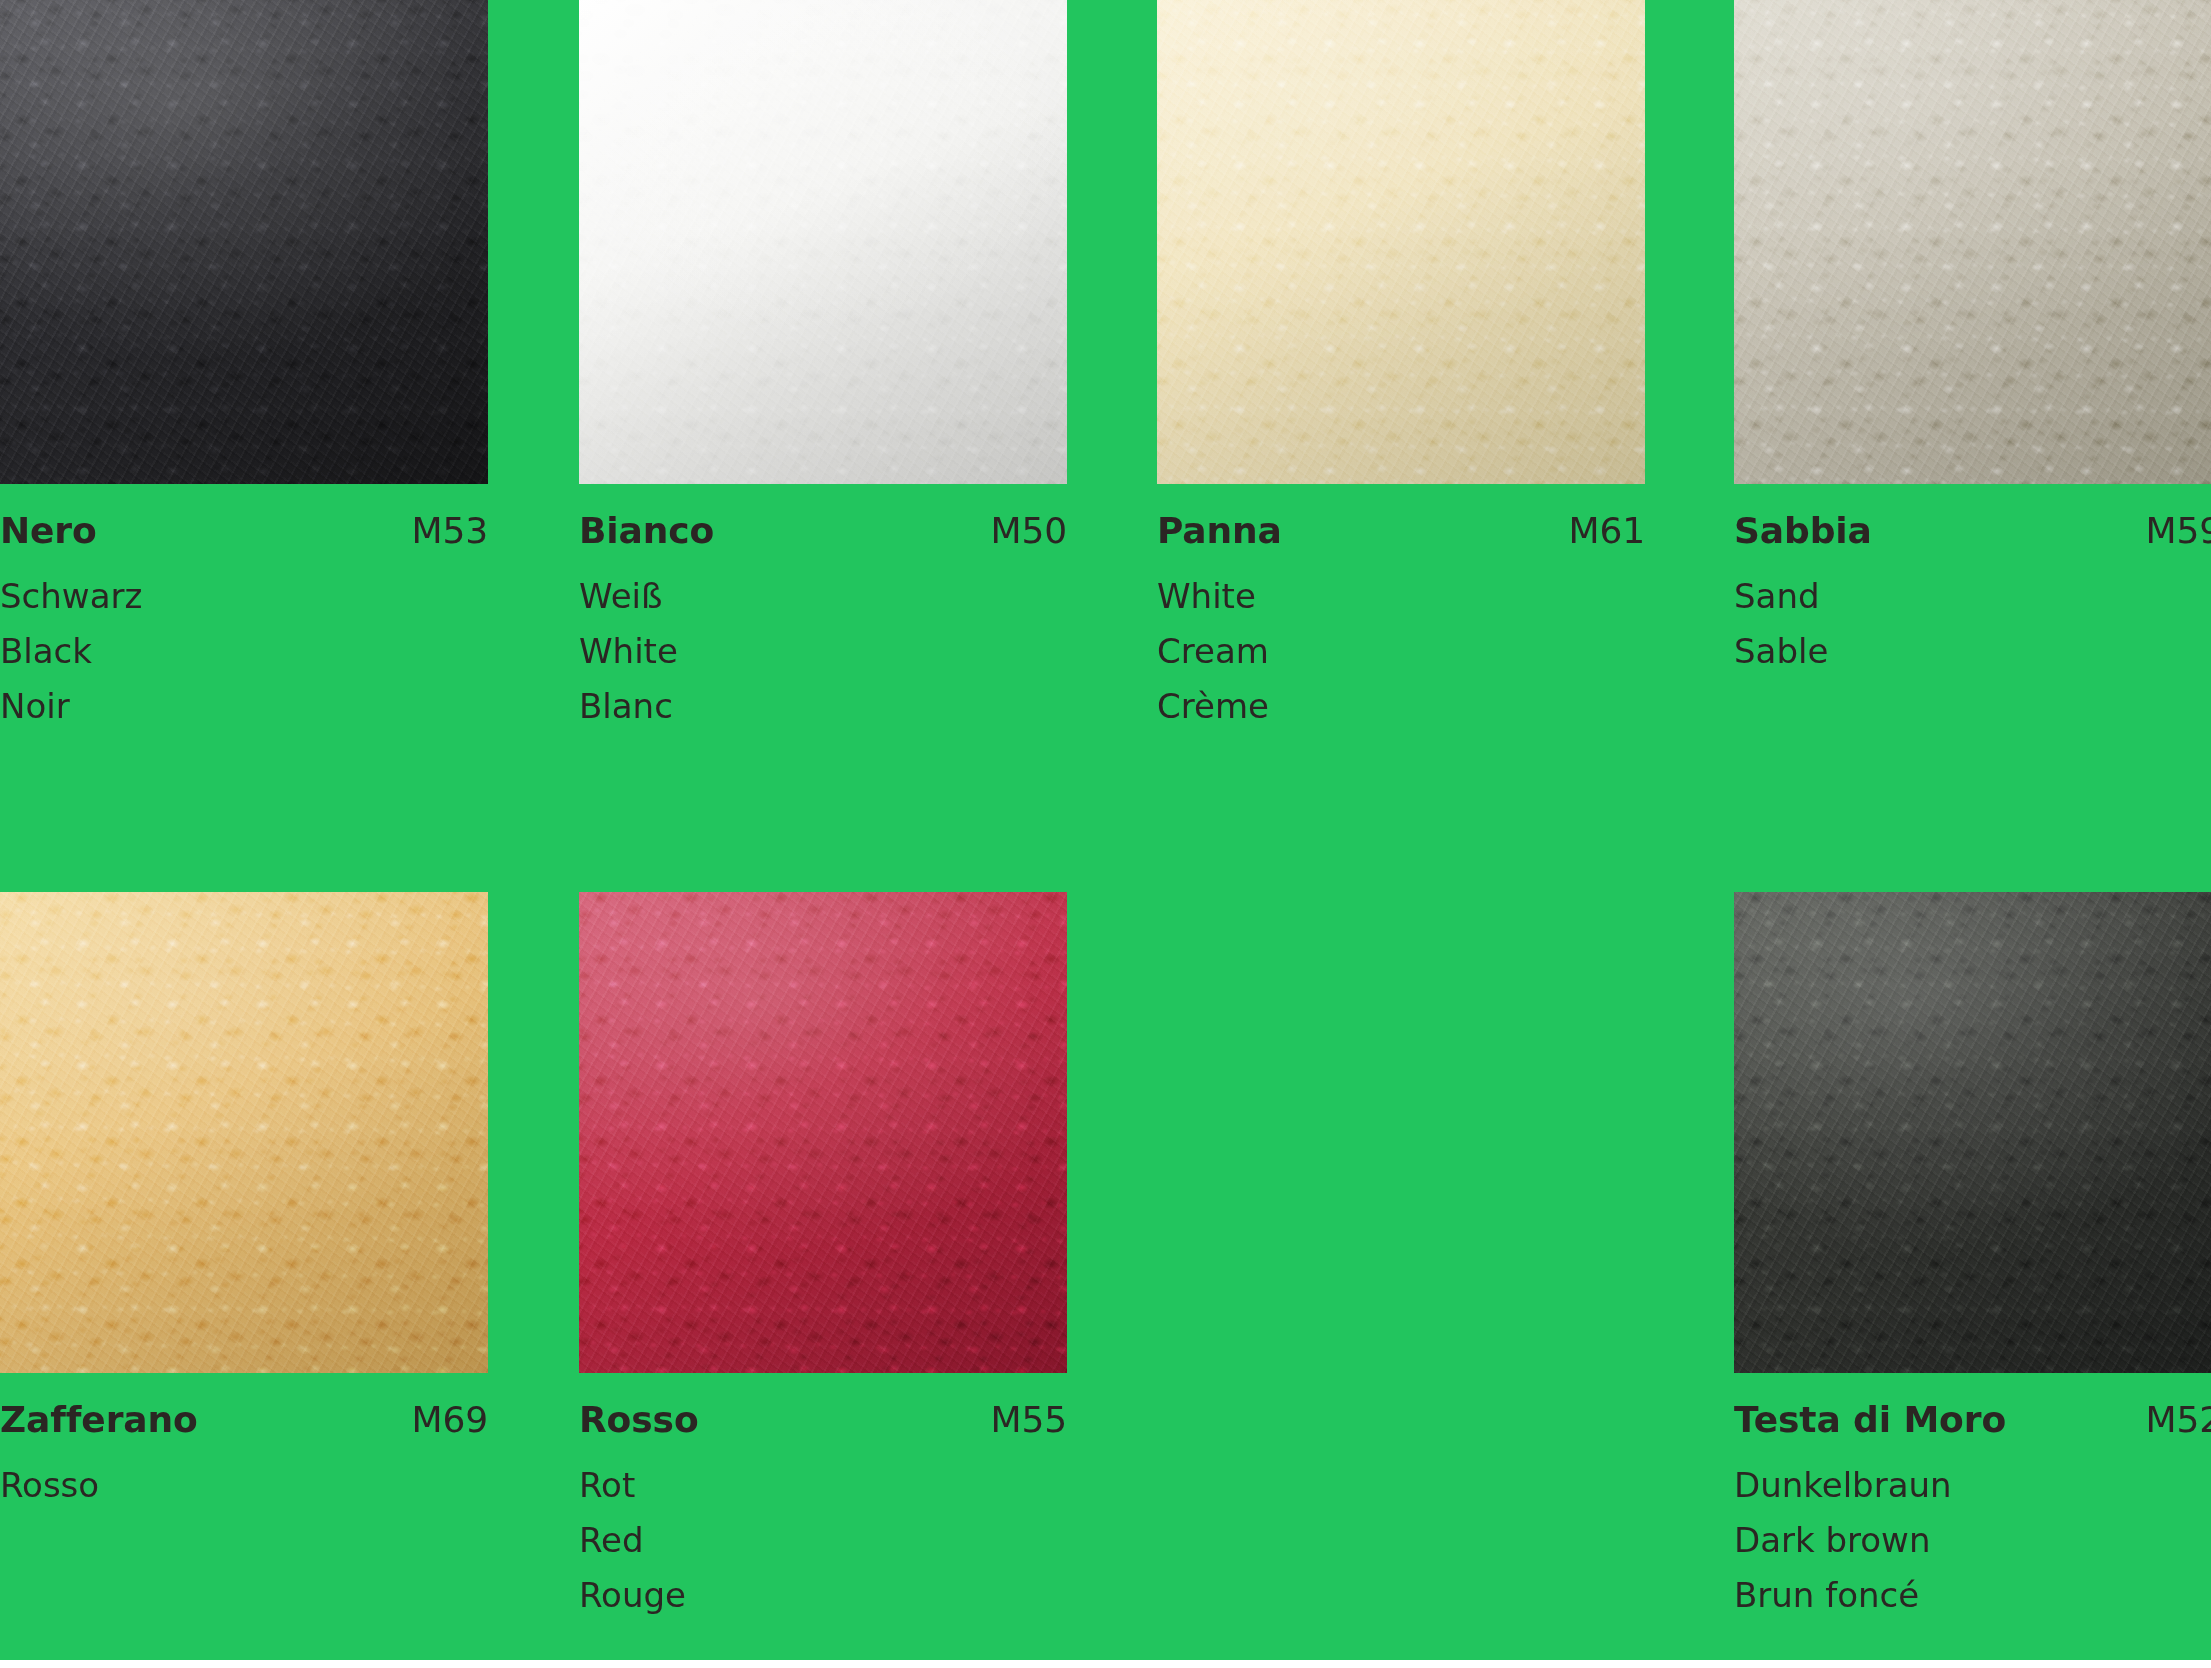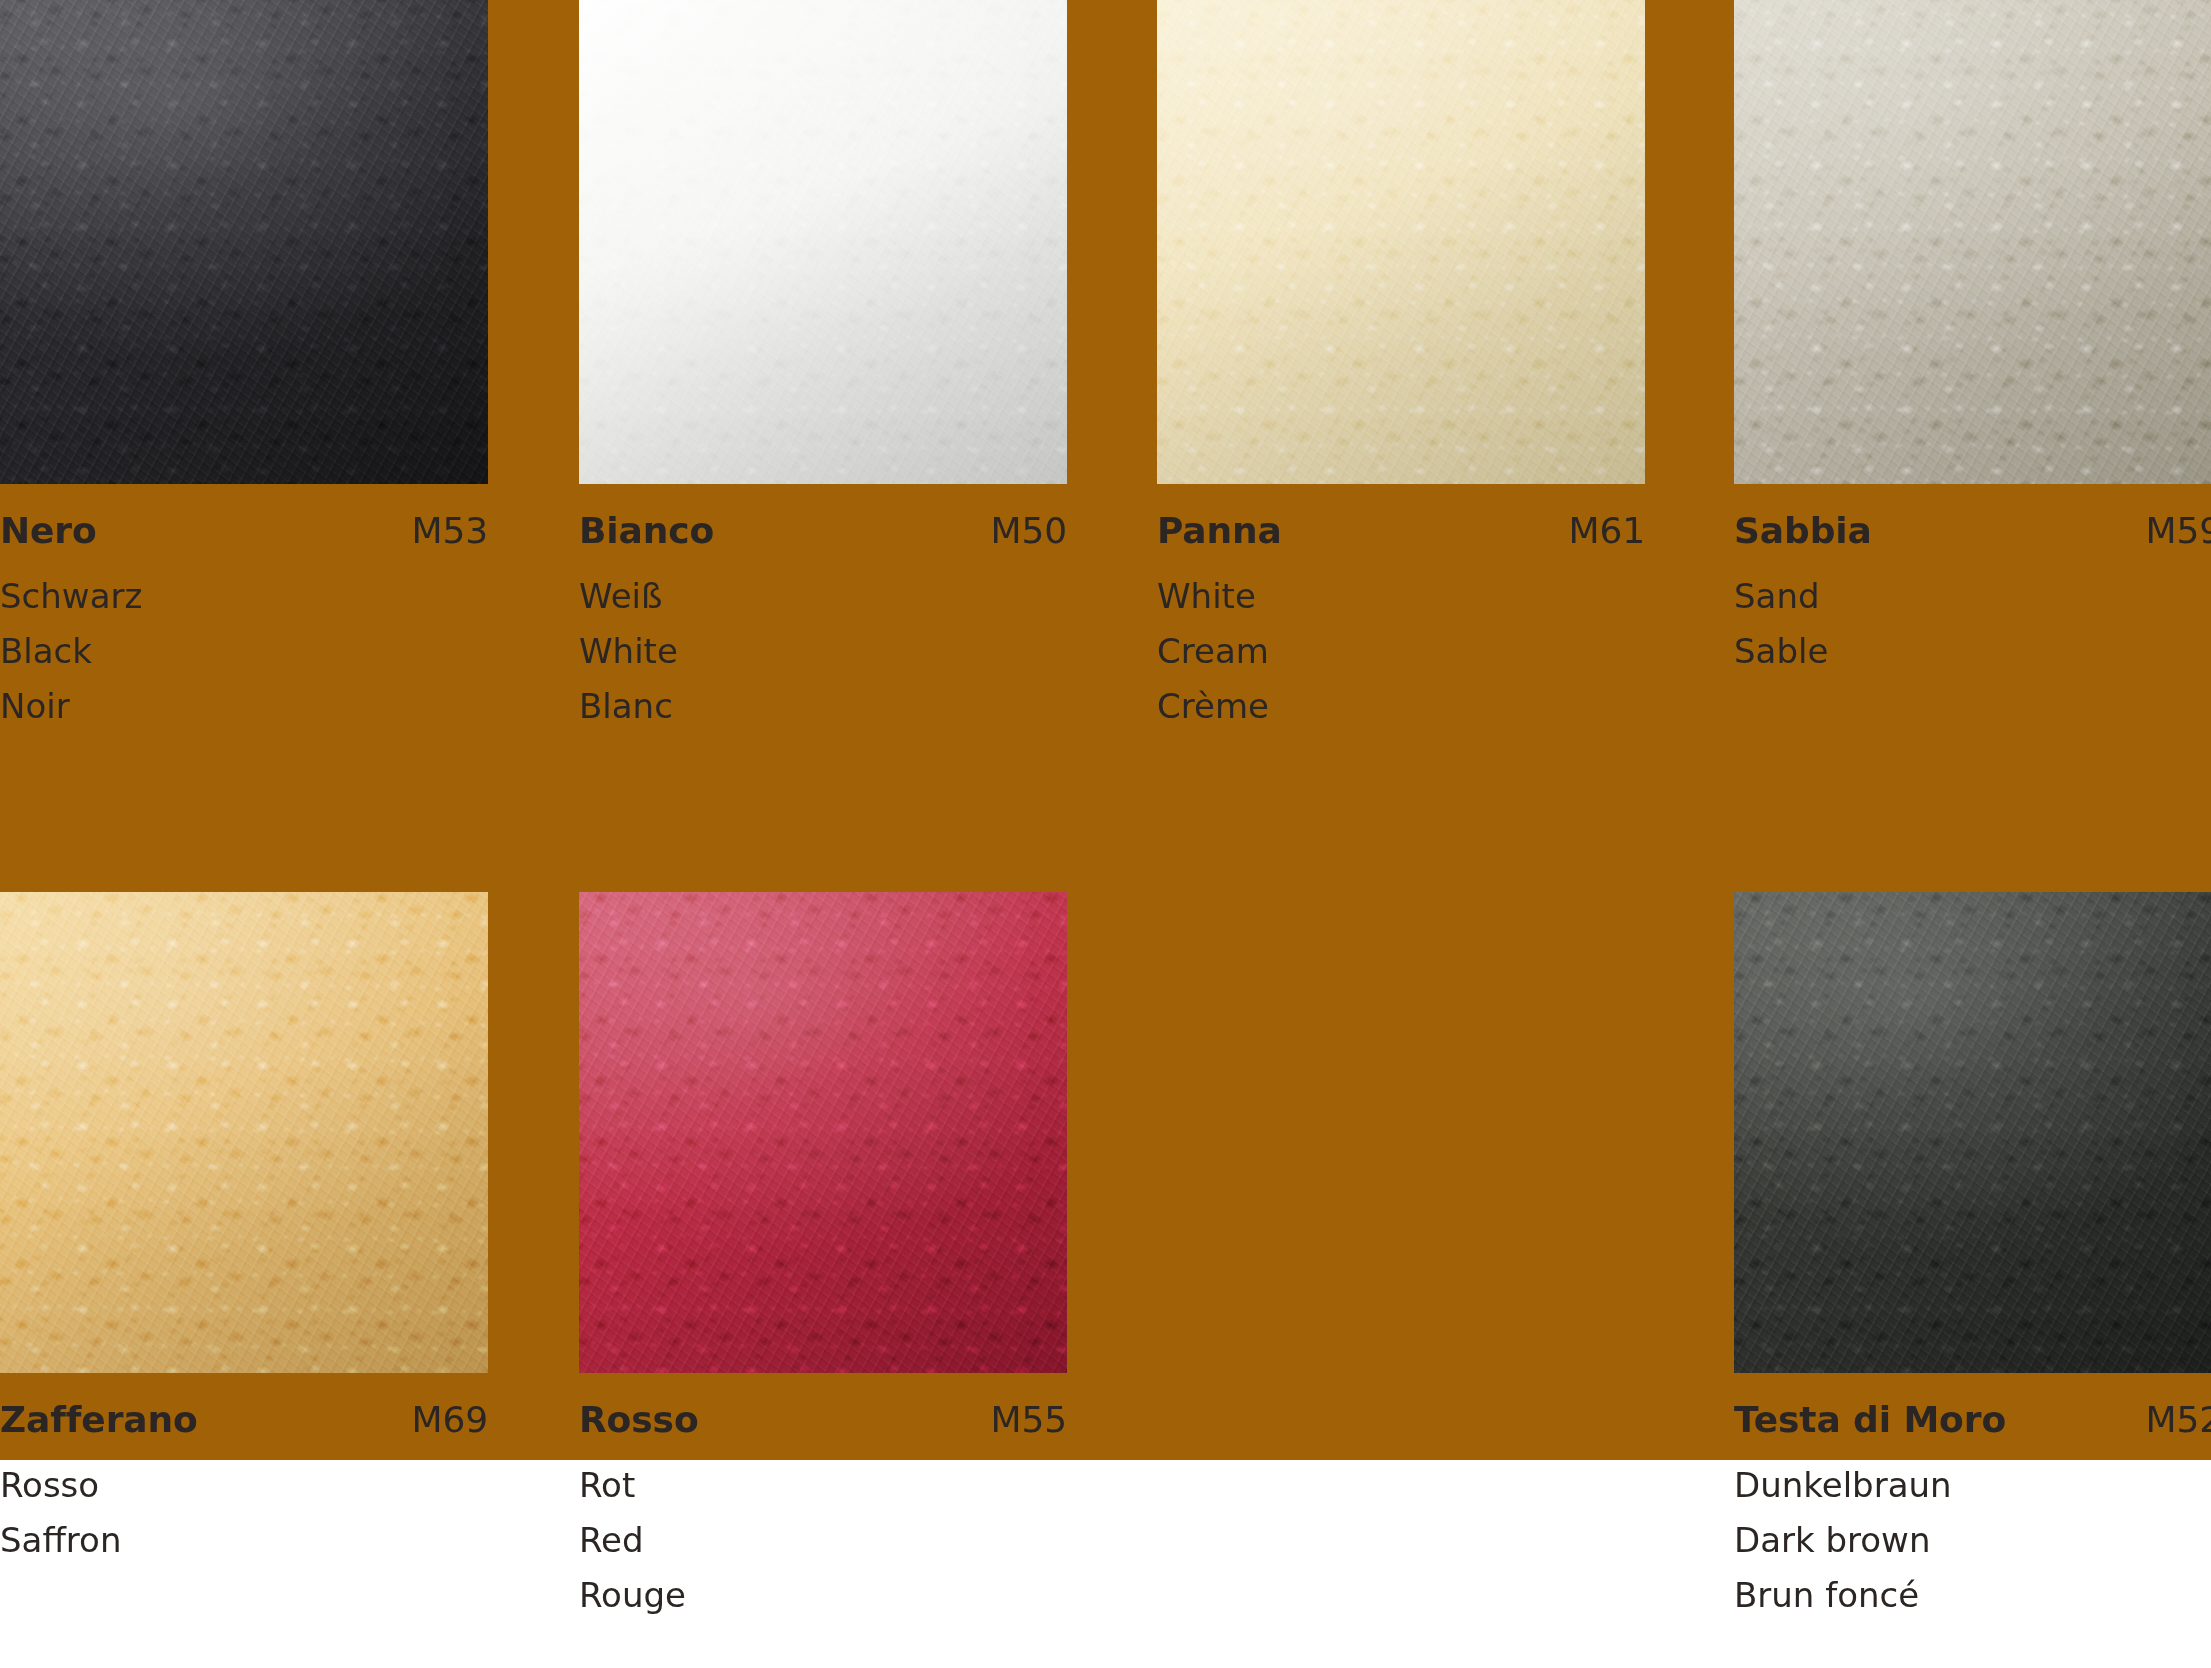--- a/index.html
+++ b/index.html
@@ -9,22 +9,22 @@
     width: 2211px;
     height: 1668px;
     background: #ffffff;
     font-family: "DejaVu Sans", "Liberation Sans", sans-serif;
     overflow: hidden;
   }
 
   .sheet {
     position: relative;
     width: 2211px;
-    height: 1460px;
-    background: #a16207;
+    height: 1660px;
+    background: #22c55e;
   }
 
   
   .swatch-grid {
     position: absolute;
     left: 0;
     top: 0;
     width: 2211px;
     height: 1668px;
   }
@@ -246,21 +246,20 @@
           <div class="grain3"></div>
           <div class="sheen"></div>
         </div>
         <div class="label-block">
           <div class="label-head">
             <span class="name">Zafferano</span>
             <span class="code">M69</span>
           </div>
           <ul class="translations">
             <li>Rosso</li>
-            <li>Saffron</li>
           </ul>
         </div>
       </div>
       <div class="swatch-cell r1 c1">
         <div class="chip">
           <div class="chip-base" style="background: linear-gradient(145deg, rgb(209, 80, 106) 0%, rgb(189, 43, 69) 45%, rgb(148, 24, 47) 100%);"></div>
           <div class="grain"></div>
           <div class="grain2"></div>
           <div class="grain3"></div>
           <div class="sheen"></div>

